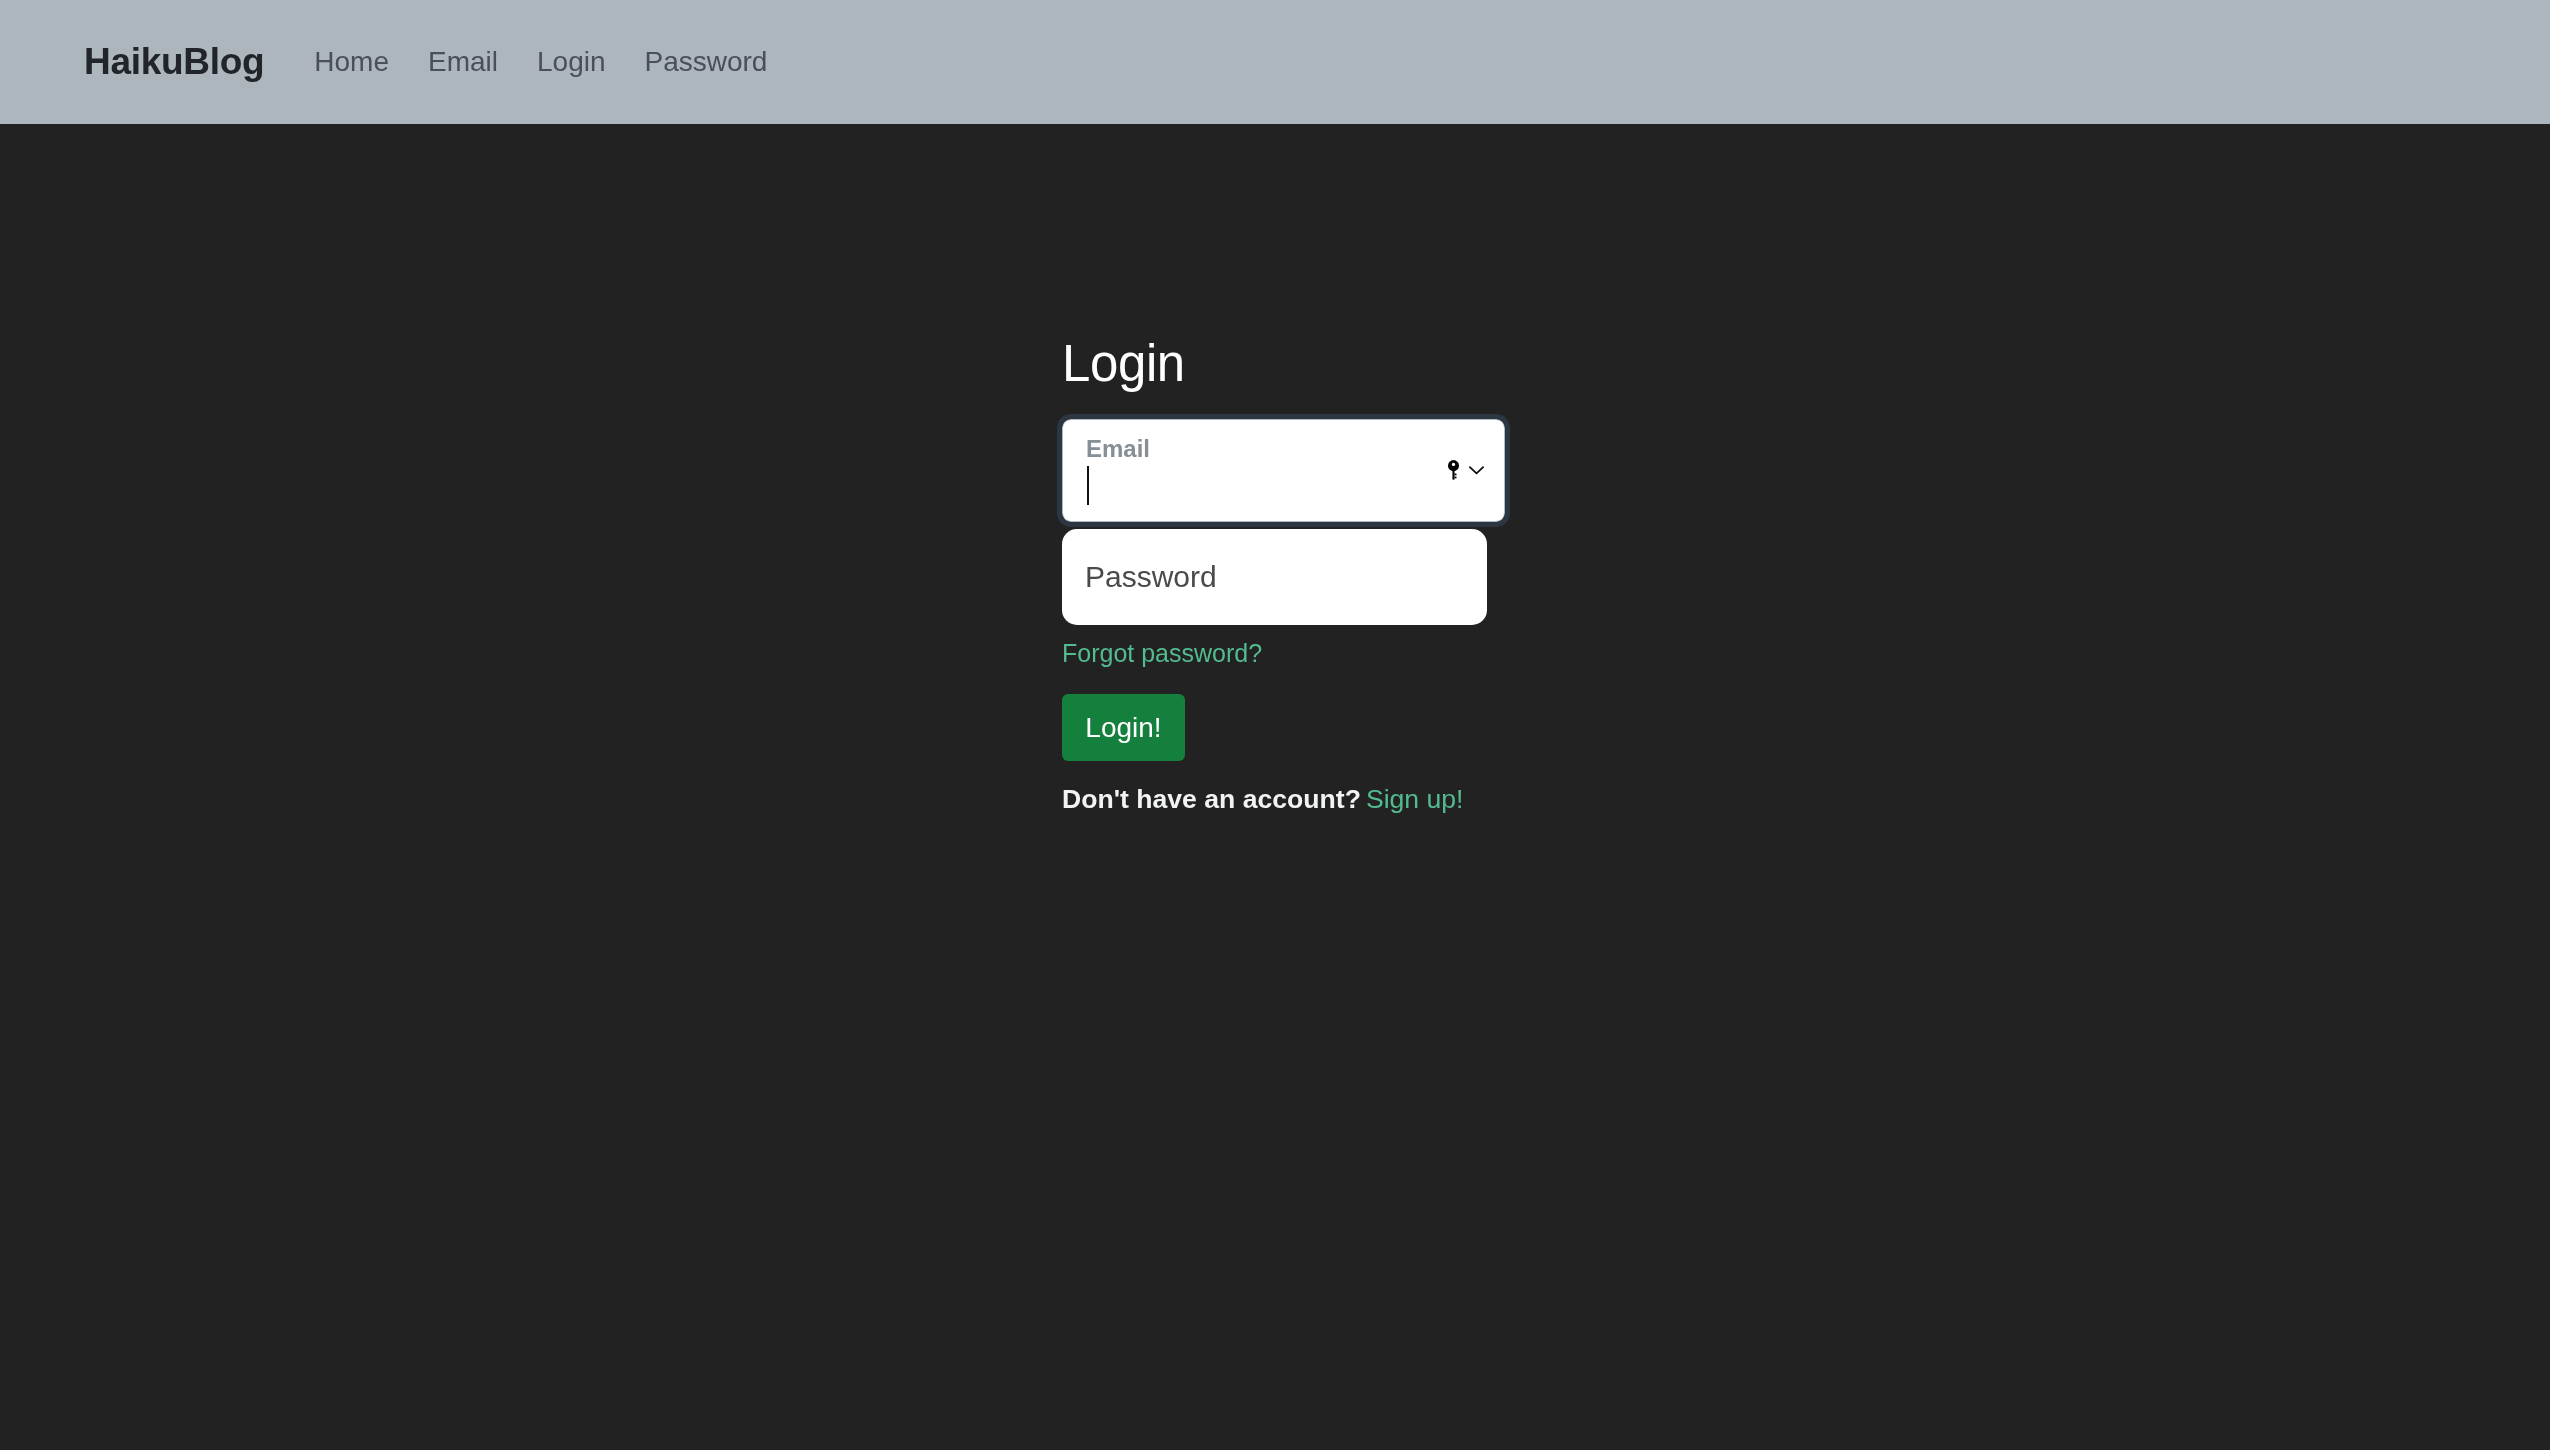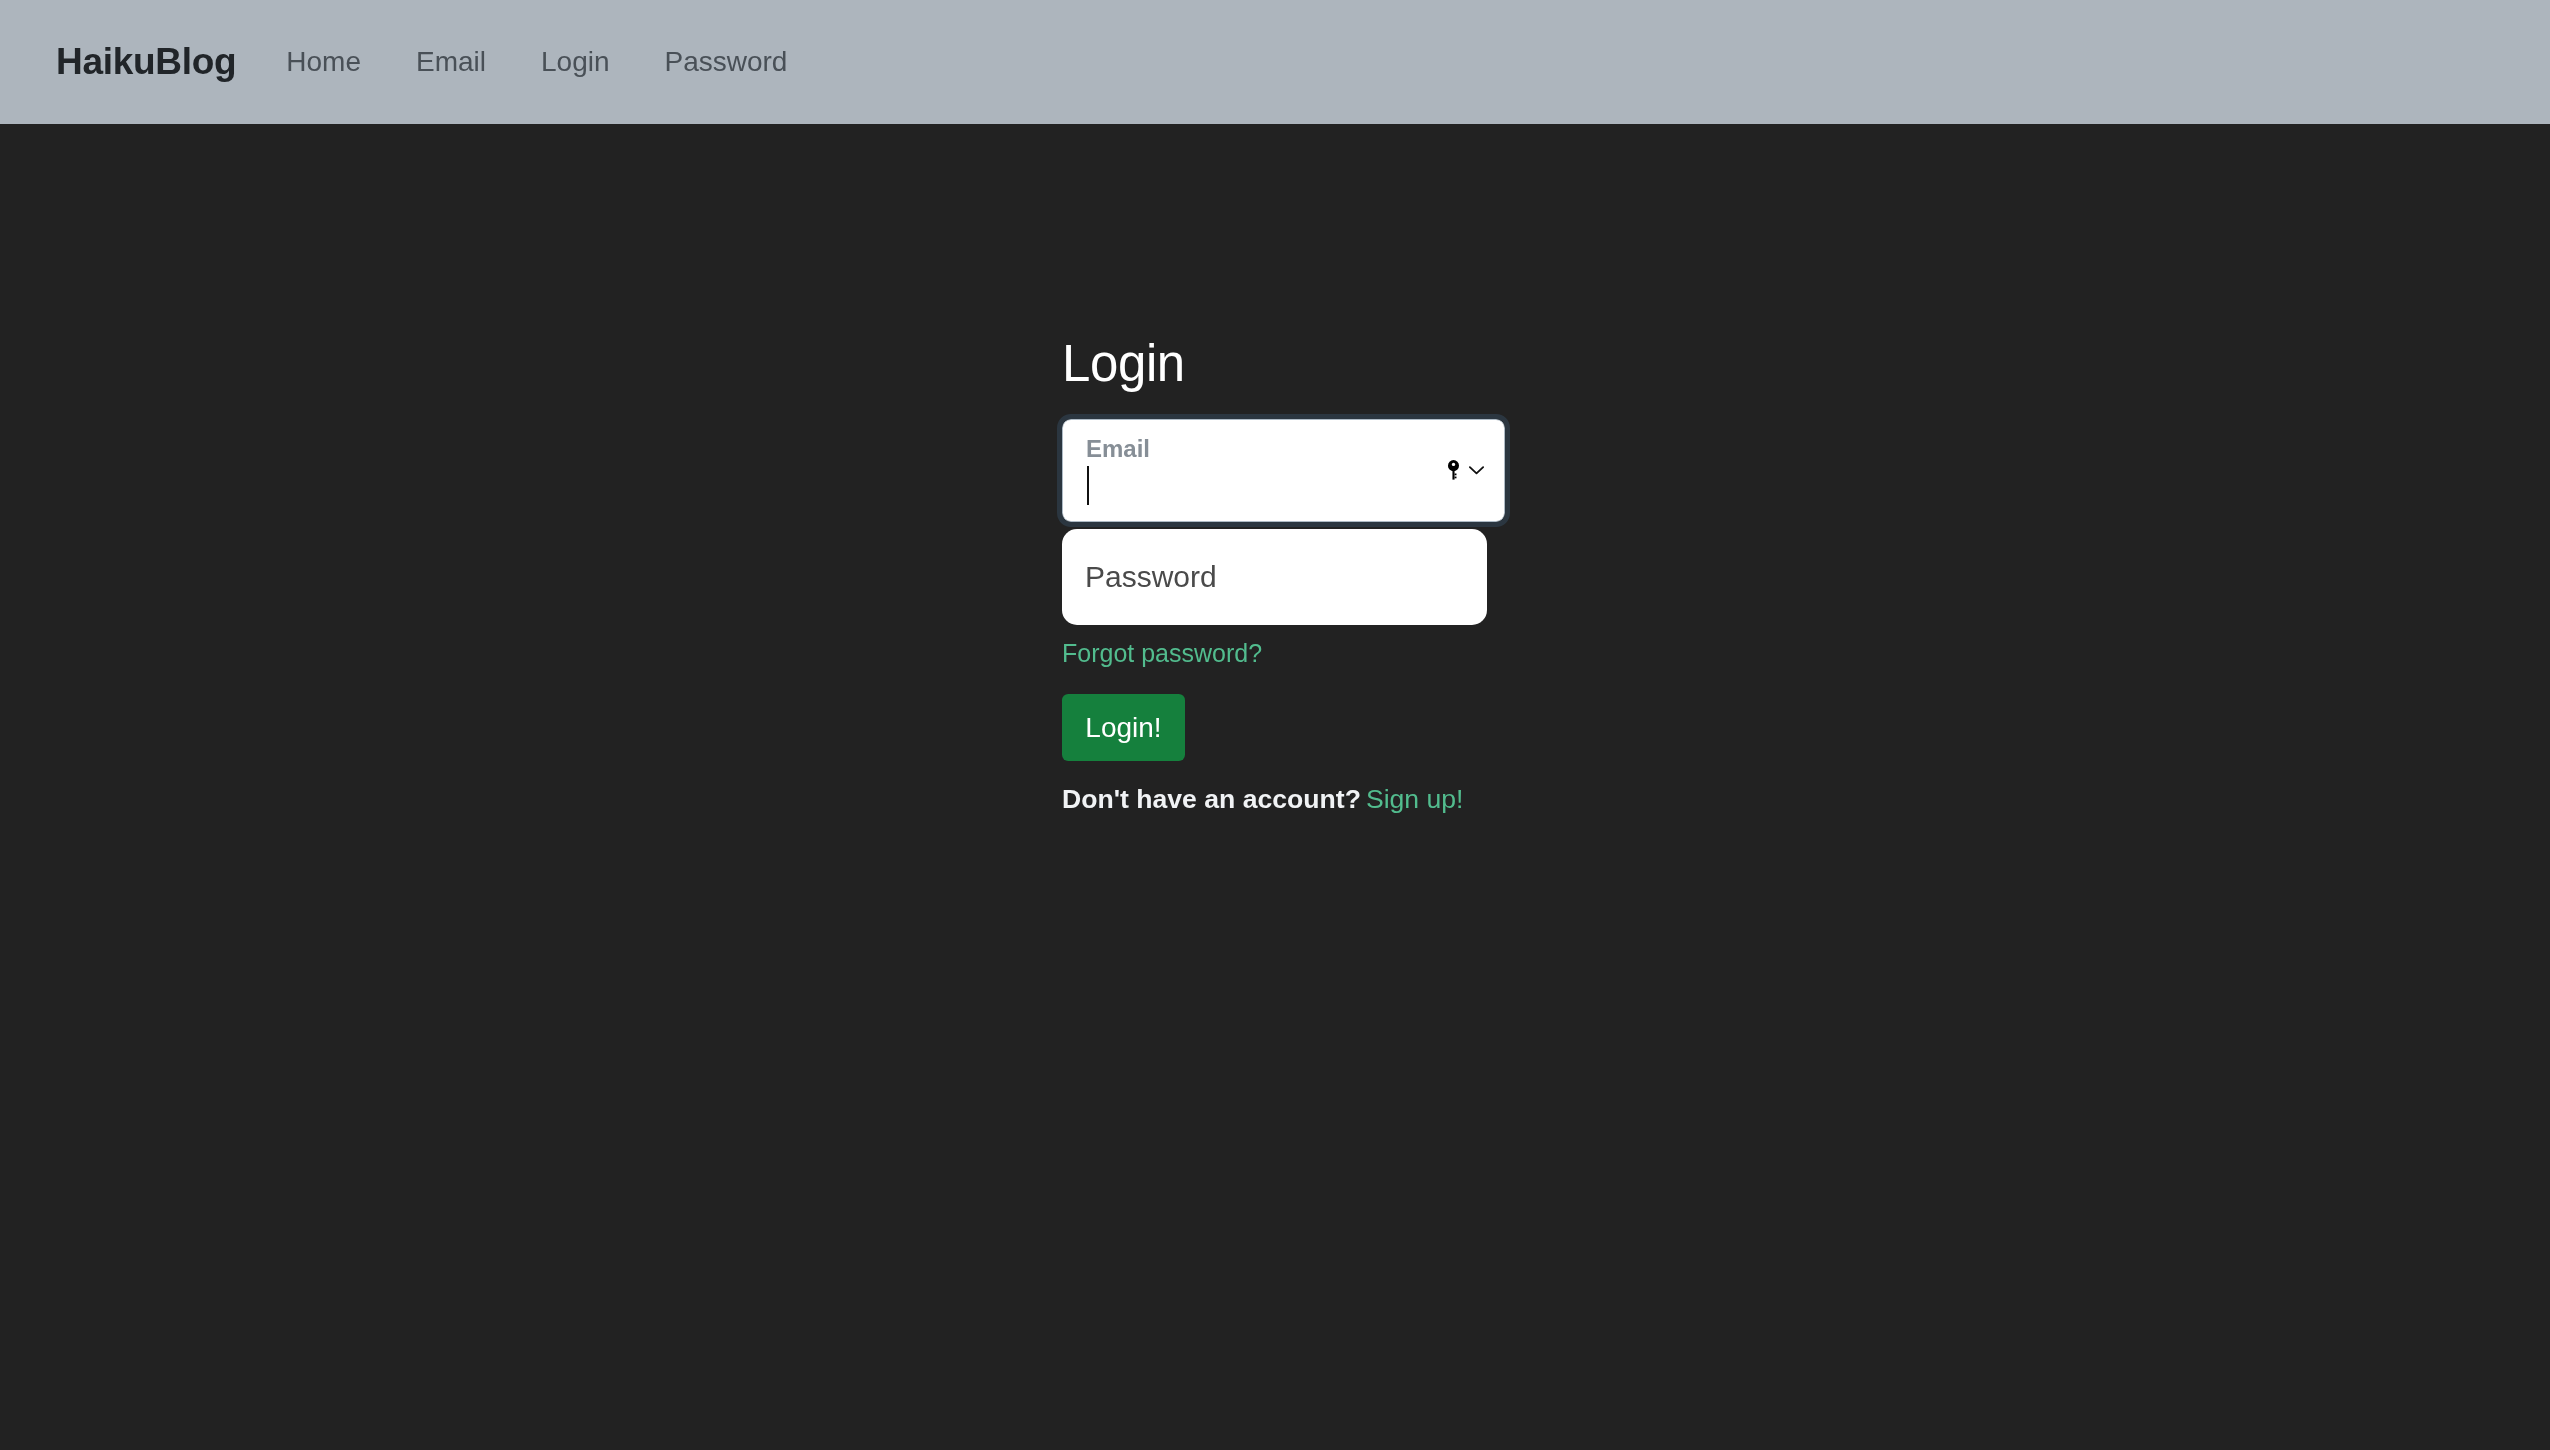--- a/index.html
+++ b/index.html
@@ -19,35 +19,35 @@
   .navbar {
     position: absolute;
     top: 0;
     left: 0;
     width: 2550px;
     height: 124px;
     background: #adb5bd;
     display: flex;
     align-items: center;
     box-sizing: border-box;
-    padding-left: 56px;
+    padding-left: 84px;
   }
   .brand {
     font-size: 37px;
     font-weight: bold;
     color: #212529;
     letter-spacing: -0.3px;
     margin-right: 50px;
     text-decoration: none;
     white-space: nowrap;
   }
   .nav-links {
     display: flex;
     align-items: center;
-    gap: 55px;
+    gap: 39px;
   }
   .nav-link {
     font-size: 28px;
     color: #495057;
     text-decoration: none;
     white-space: nowrap;
   }
 
   
   .page {

